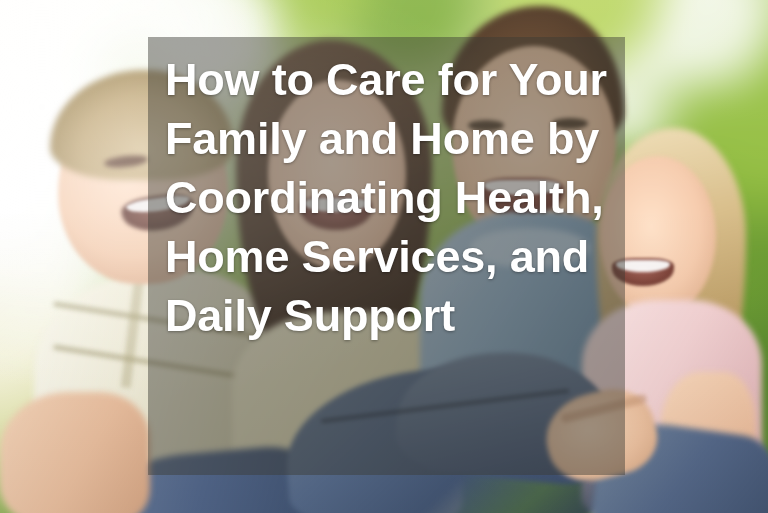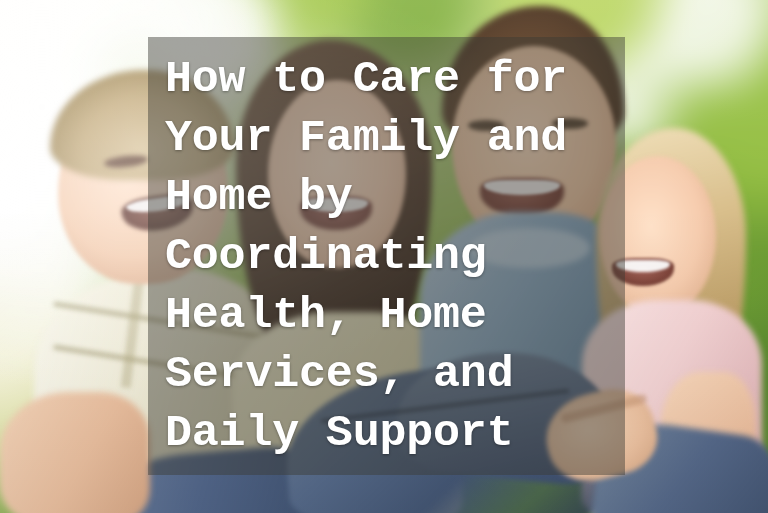--- a/index.html
+++ b/index.html
@@ -307,21 +307,21 @@
     background: rgba(58,58,52,0.46);
   }
 
   
   .headline {
     position: absolute;
     left: 165px;
     top: 50px;
     width: 452px;
     margin: 0;
-    font-family: Liberation Mono, monospace;
+    font-family: Liberation Sans, sans-serif;
     font-weight: 700;
     font-size: 45px;
     line-height: 59px;
     letter-spacing: -0.2px;
     color: #ffffff;
     text-shadow: 0 1px 3px rgba(0,0,0,0.35);
   }
 </style>
 </head>
 <body>

